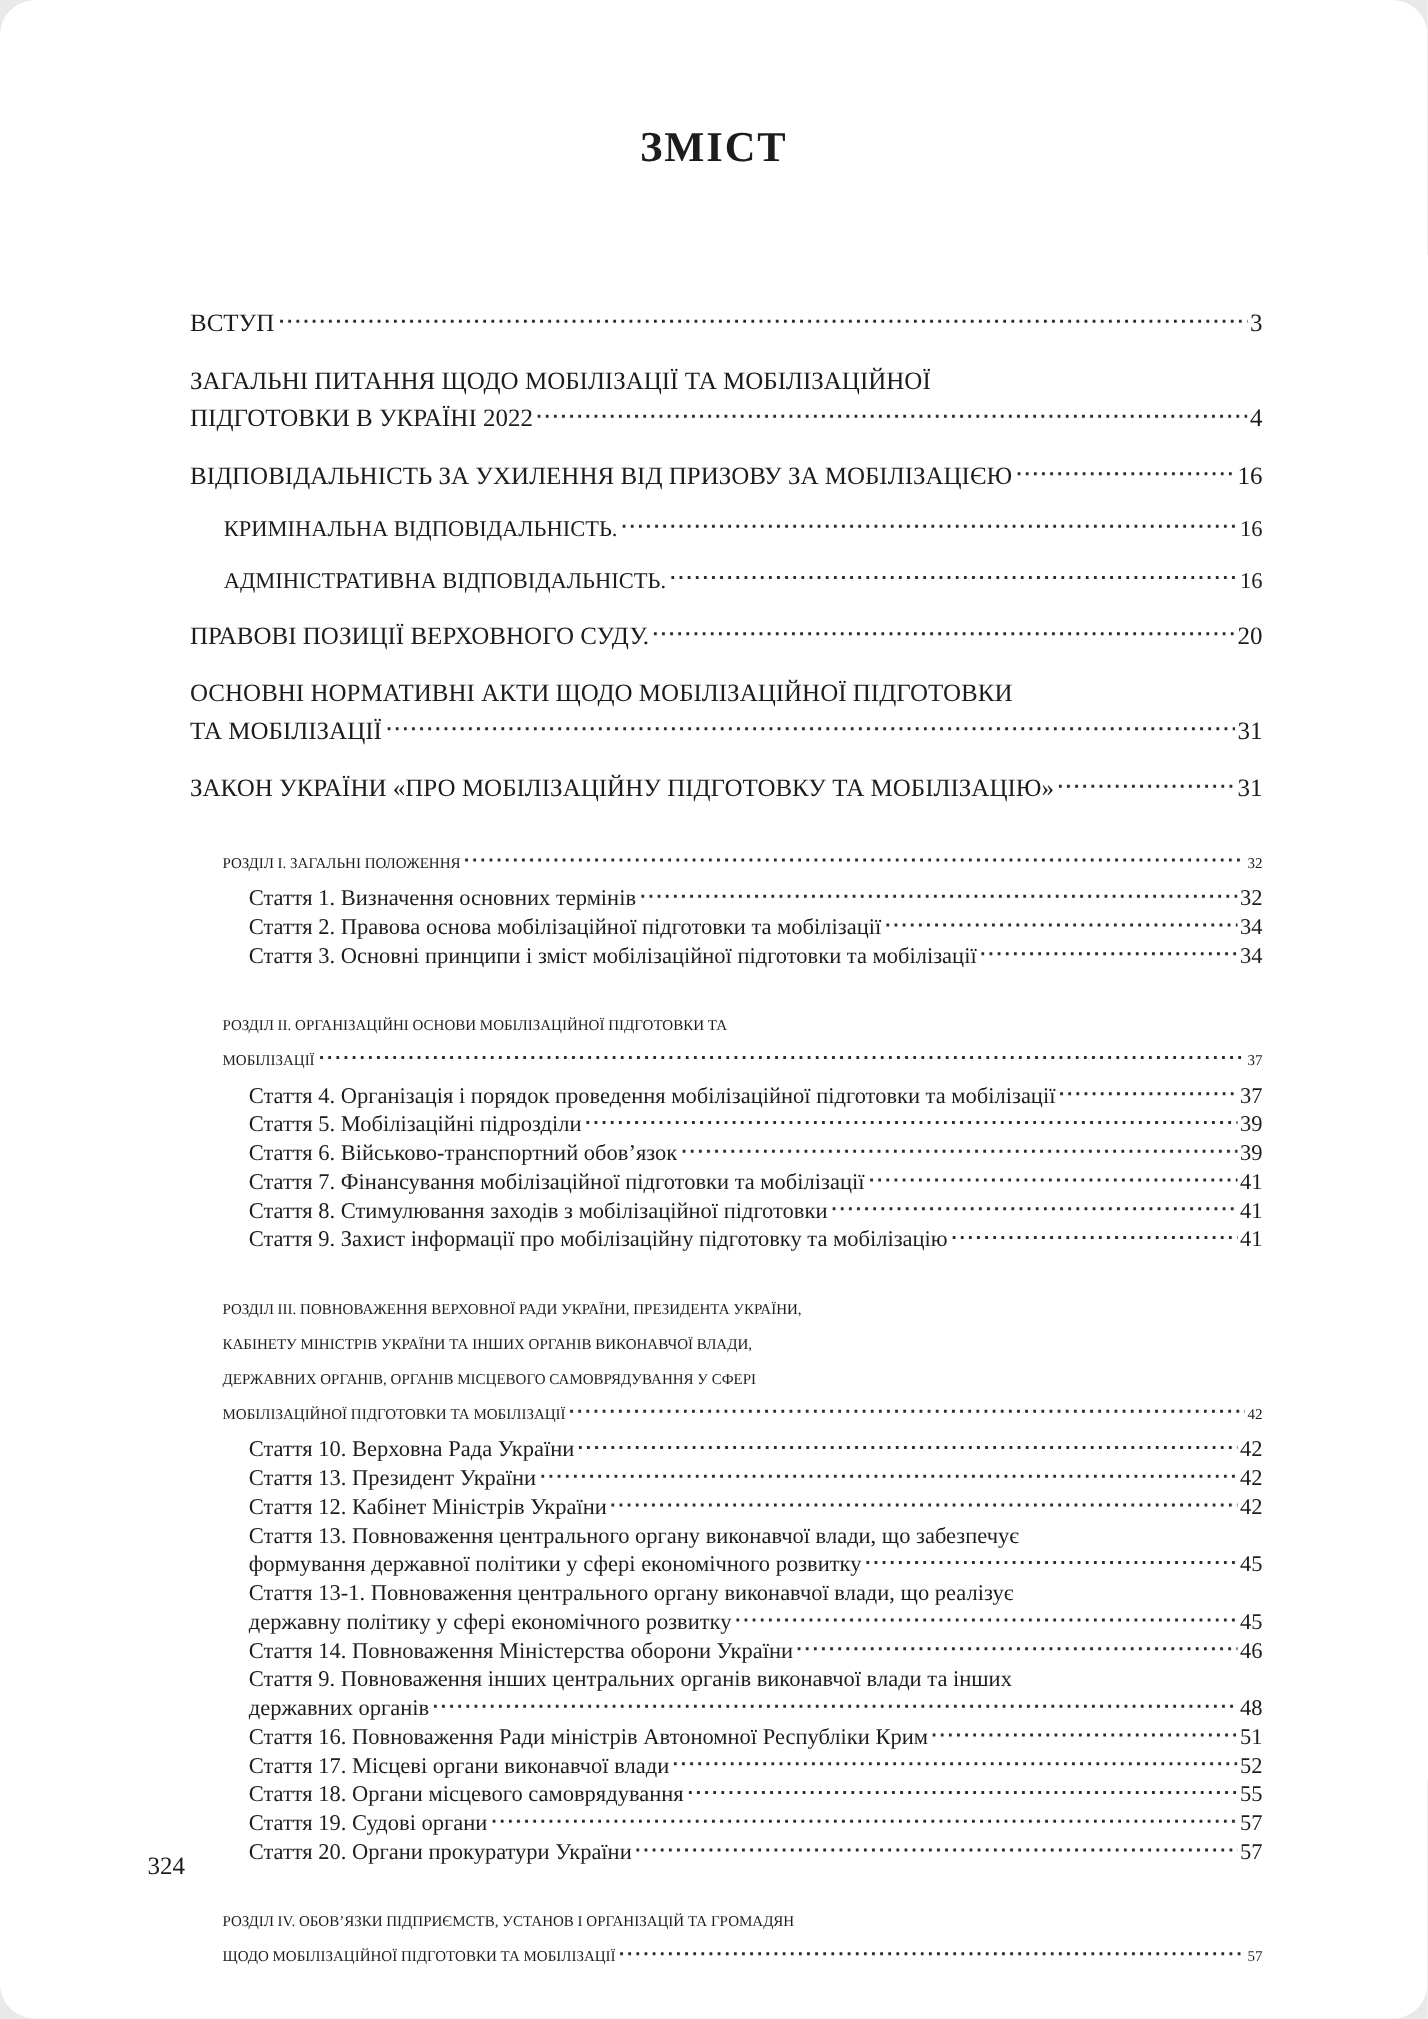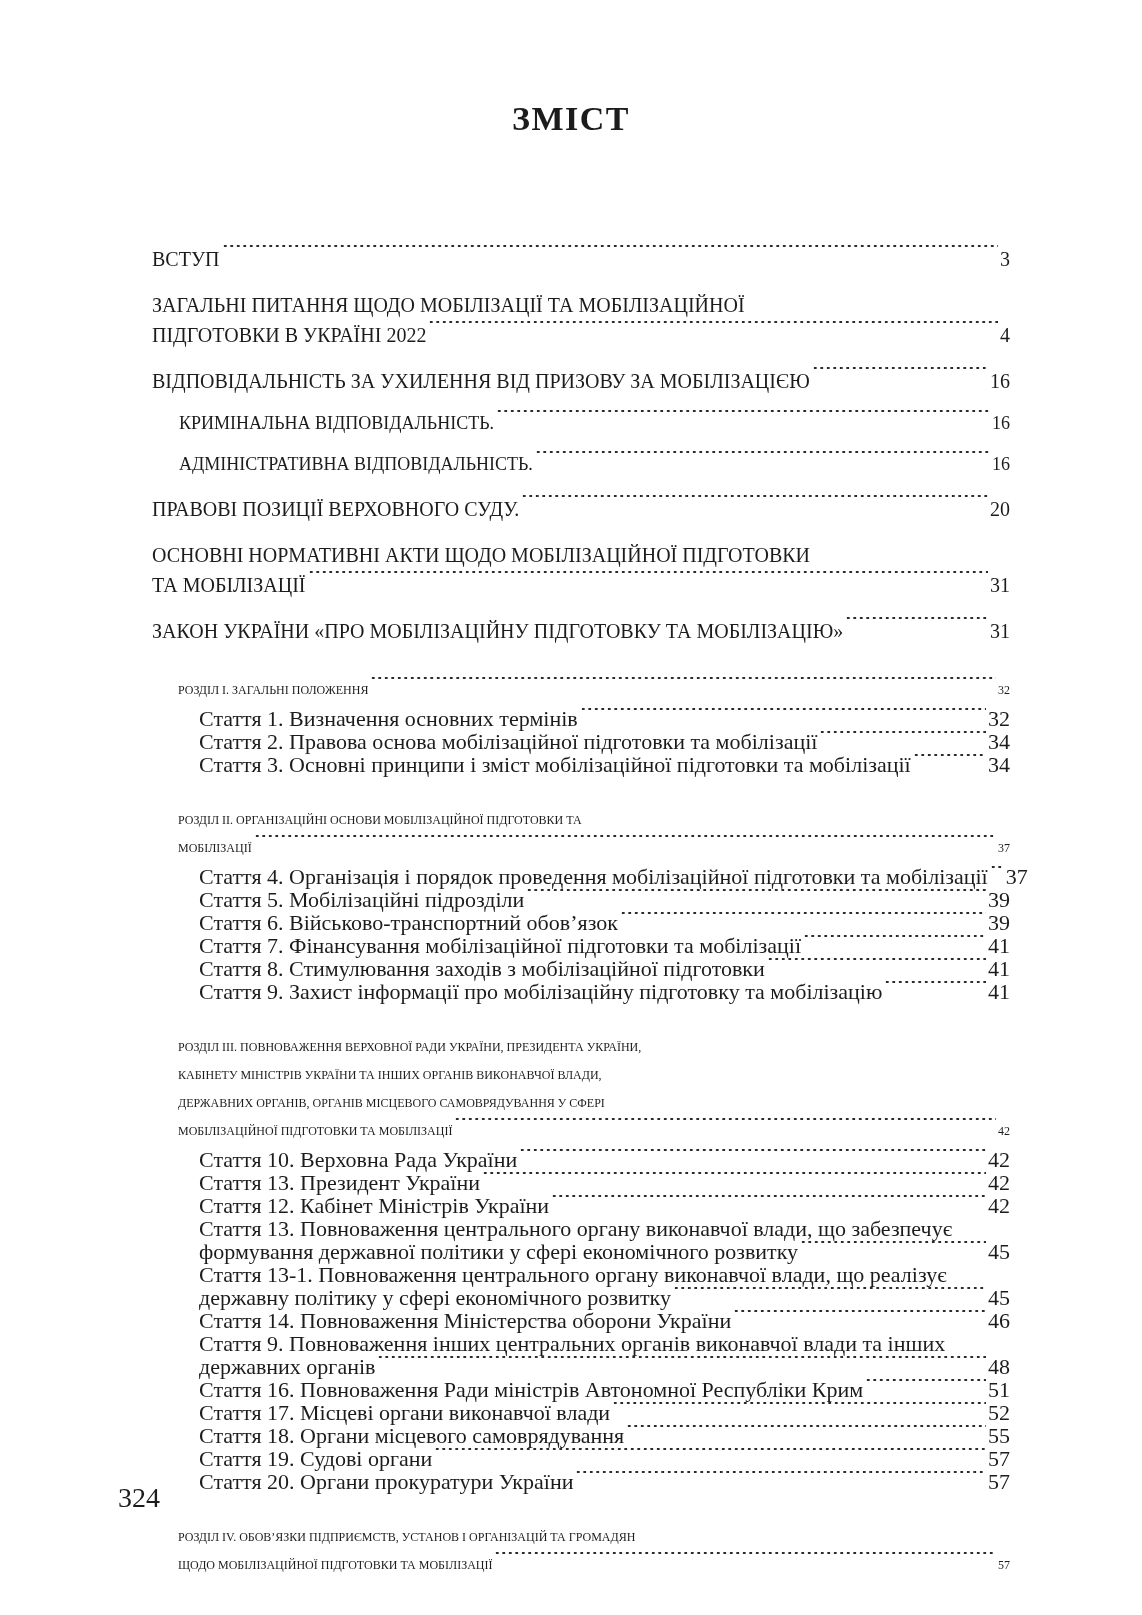--- a/index.html
+++ b/index.html
@@ -4,53 +4,54 @@
 <style>
   html,body { margin:0; padding:0; background:#e9e9e9; }
   .sheet {
     position:relative;
     width:1142px; height:1615px;
     margin:0 auto;
     background:#ffffff;
     font-family:"Liberation Serif", serif;
     color:#1c1c1c;
     overflow:hidden;
+    border-radius:28px;
   }
   .doc-title {
     position:absolute; top:100px; left:0; width:100%;
     text-align:center;
     font-size:34px; font-weight:bold; letter-spacing:1.5px;
   }
   .toc {
     position:absolute; left:152px; top:228px; width:858px;
   }
   .entry { }
   .entry .line, .entry .lastline { white-space:nowrap; }
-  .lastline { display:flex; align-items:flex-start; }
+  .lastline { display:flex; align-items:center; }
   .txt { flex:0 0 auto; }
   .leader {
     flex:1 1 auto;
     min-width:14px;
     height:4px;
     margin:0 2px 4px 2px;
     background-image:radial-gradient(circle, #2b2b2b 1.1px, transparent 1.5px);
     background-size:6.5px 4px;
     background-repeat:repeat-x;
     background-position:left bottom;
   }
   .pg { flex:0 0 auto; }
 
   .e-main    { font-size:20px;   line-height:30px; margin-top:16px; }
   .e-sub     { font-size:18px;   line-height:28px; margin-top:13px; margin-left:27px; }
   .e-chapter { font-size:12px;   line-height:28px; margin-top:30px; margin-left:26px; margin-bottom:3px; }
-  .e-article { font-size:22px; line-height:23px; margin-left:47px; }
+  .e-article { font-size:18px; line-height:23px; margin-left:47px; }
 
   .folio {
     position:absolute; left:118px; top:1482px;
-    font-size:28px;
+    font-size:20px;
   }
 </style>
 </head>
 <body>
 
 <div class="sheet">
   <div class="doc-title">ЗМІСТ</div>
   <main class="toc">
       <div class="entry e-main">
         <div class="lastline">

